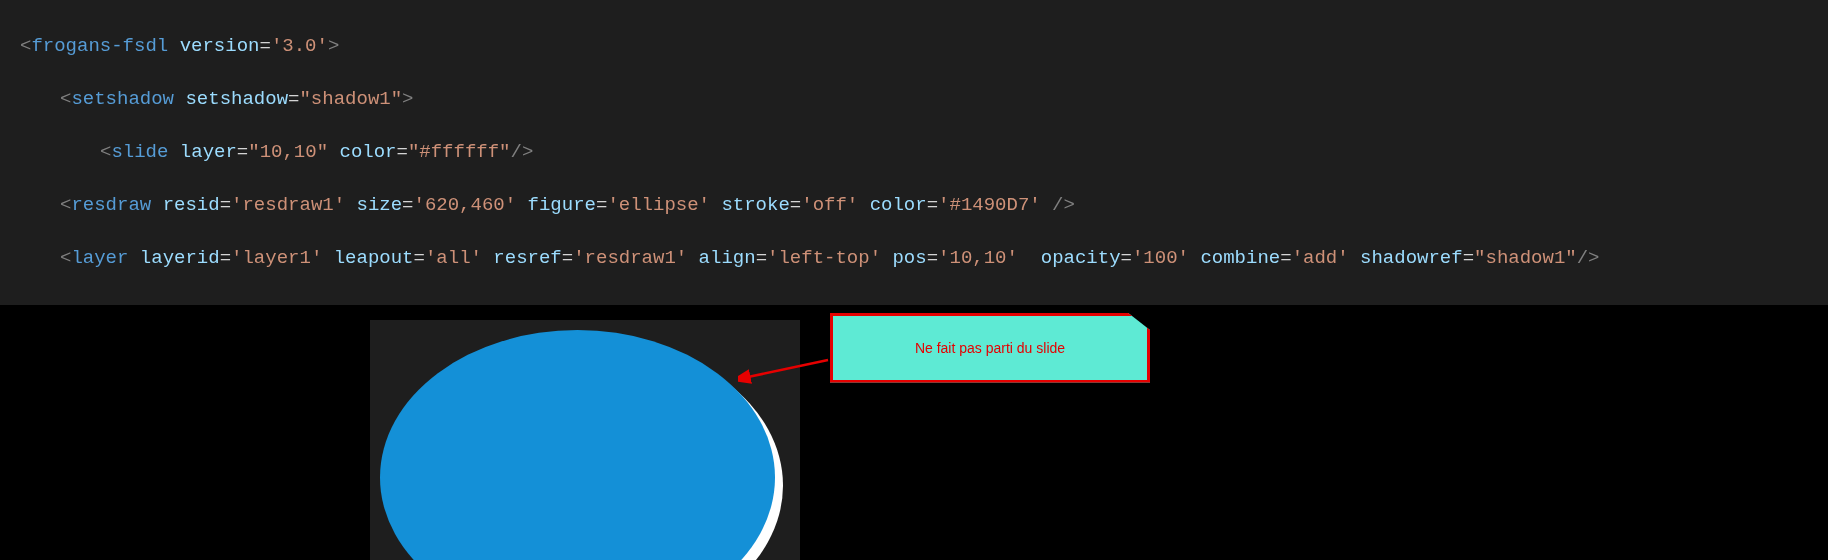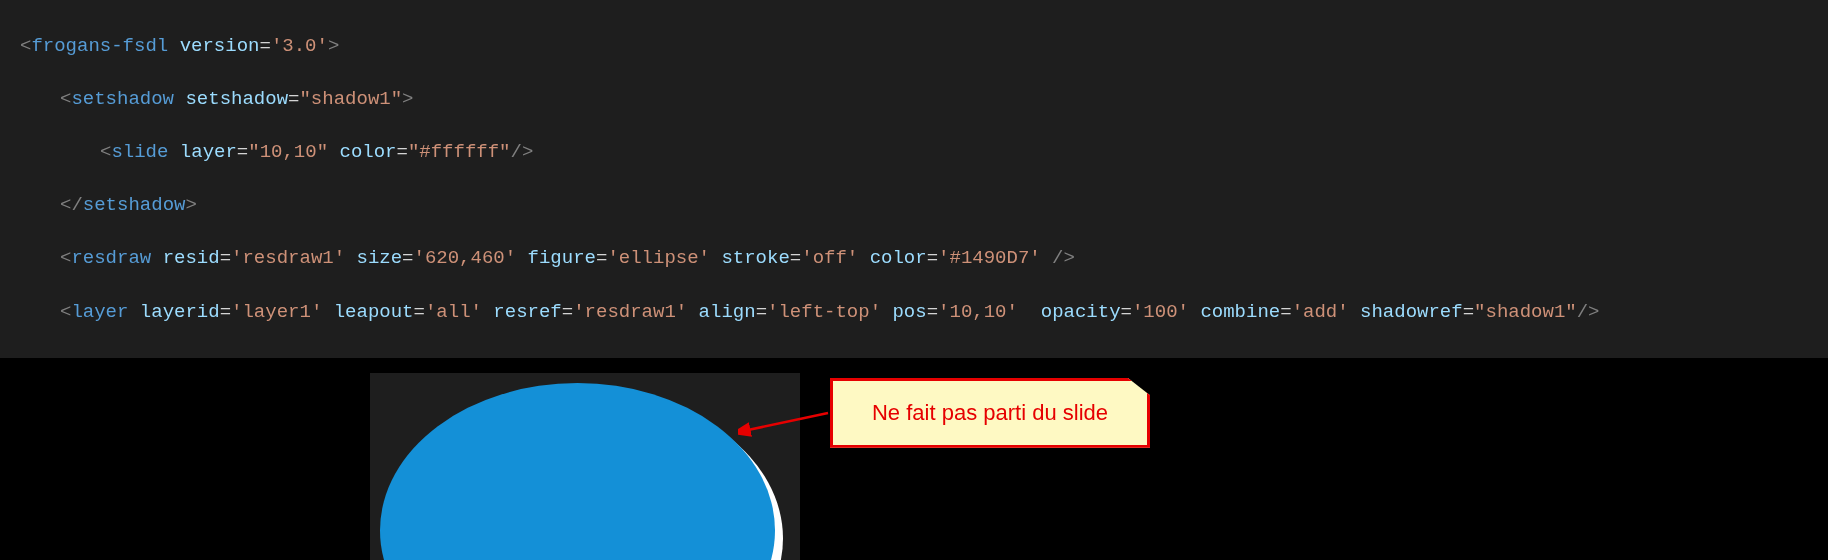--- a/index.html
+++ b/index.html
@@ -55,50 +55,49 @@
     top: 10px;
     left: 10px;
     width: 395px;
     height: 295px;
     border-radius: 50%;
     background: #1490d7;
   }
 
   .callout {
     position: absolute;
-    top: 20px;
+    top: 8px;
     left: 830px;
     width: 320px;
     height: 70px;
-    background: #fef9c3;
+    background: #5eead4;
     border: 3px solid #e60000;
     color: #e60000;
     font-family: Arial, Helvetica, sans-serif;
-    font-size: 22px;
+    font-size: 14px;
     text-align: center;
     display: flex;
     flex-direction: column;
     justify-content: center;
     clip-path: polygon(0 0, 93% 0, 100% 25%, 100% 100%, 0 100%);
   }
 
   .arrow {
     position: absolute;
     top: 50px;
     left: 738px;
   }
 </style>
 </head>
 <body>
 
 <div class="code-block">
 <span class="line" id="cl0"><span class="tag-brkt">&lt;</span><span class="tag-name">frogans-fsdl</span> <span class="attr-name">version</span><span class="attr-eq">=</span><span class="attr-val">'3.0'</span><span class="tag-brkt">&gt;</span></span>
 <span class="line indent1" id="cl1"><span class="tag-brkt">&lt;</span><span class="tag-name">setshadow</span> <span class="attr-name">setshadow</span><span class="attr-eq">=</span><span class="attr-val">"shadow1"</span><span class="tag-brkt">&gt;</span></span>
 <span class="line indent2" id="cl2"><span class="tag-brkt">&lt;</span><span class="tag-name">slide</span> <span class="attr-name">layer</span><span class="attr-eq">=</span><span class="attr-val">"10,10"</span> <span class="attr-name">color</span><span class="attr-eq">=</span><span class="attr-val">"#ffffff"</span><span class="tag-brkt">/&gt;</span></span>
-<span class="line indent1" id="cl3"><span class="tag-brkt">&lt;/</span><span class="tag-name">setshadow</span><span class="tag-brkt">&gt;</span></span>
 <span class="line indent1" id="cl4"><span class="tag-brkt">&lt;</span><span class="tag-name">resdraw</span> <span class="attr-name">resid</span><span class="attr-eq">=</span><span class="attr-val">'resdraw1'</span> <span class="attr-name">size</span><span class="attr-eq">=</span><span class="attr-val">'620,460'</span> <span class="attr-name">figure</span><span class="attr-eq">=</span><span class="attr-val">'ellipse'</span> <span class="attr-name">stroke</span><span class="attr-eq">=</span><span class="attr-val">'off'</span> <span class="attr-name">color</span><span class="attr-eq">=</span><span class="attr-val">'#1490D7'</span> <span class="tag-brkt">/&gt;</span></span>
 <span class="line indent1" id="cl5"><span class="tag-brkt">&lt;</span><span class="tag-name">layer</span> <span class="attr-name">layerid</span><span class="attr-eq">=</span><span class="attr-val">'layer1'</span> <span class="attr-name">leapout</span><span class="attr-eq">=</span><span class="attr-val">'all'</span> <span class="attr-name">resref</span><span class="attr-eq">=</span><span class="attr-val">'resdraw1'</span> <span class="attr-name">align</span><span class="attr-eq">=</span><span class="attr-val">'left-top'</span> <span class="attr-name">pos</span><span class="attr-eq">=</span><span class="attr-val">'10,10'</span>  <span class="attr-name">opacity</span><span class="attr-eq">=</span><span class="attr-val">'100'</span> <span class="attr-name">combine</span><span class="attr-eq">=</span><span class="attr-val">'add'</span> <span class="attr-name">shadowref</span><span class="attr-eq">=</span><span class="attr-val">"shadow1"</span><span class="tag-brkt">/&gt;</span></span>
 </div>
 
 <div class="preview-area">
   <div class="preview">
     <div class="ellipse-shadow"></div>
     <div class="ellipse-main"></div>
   </div>
 

